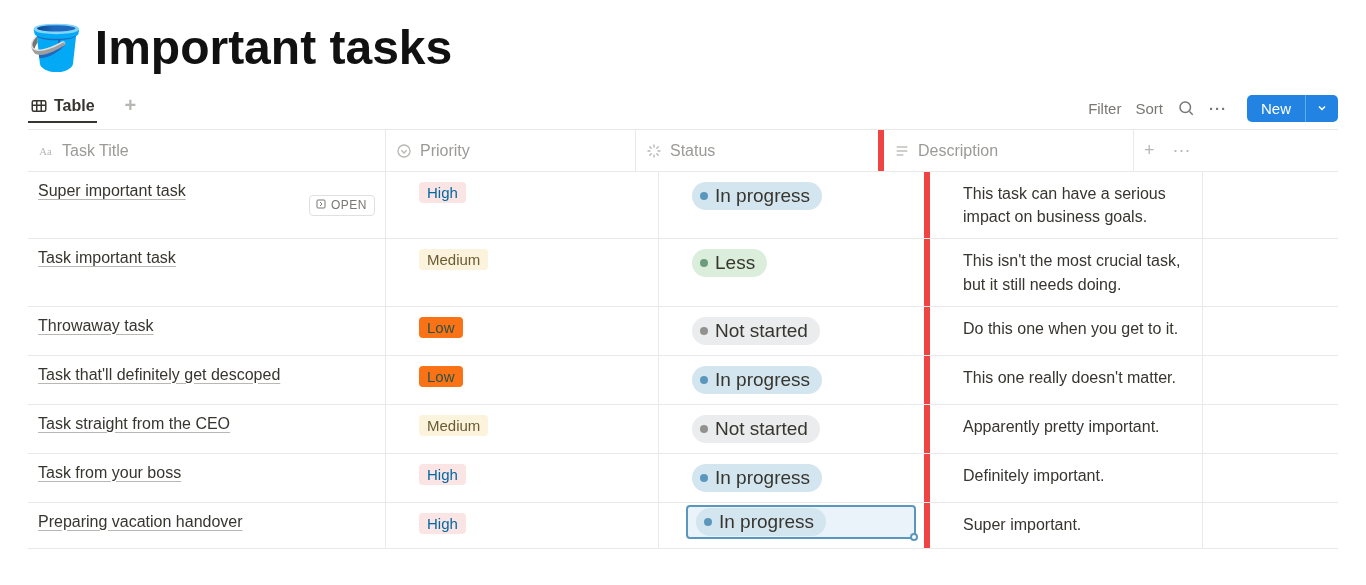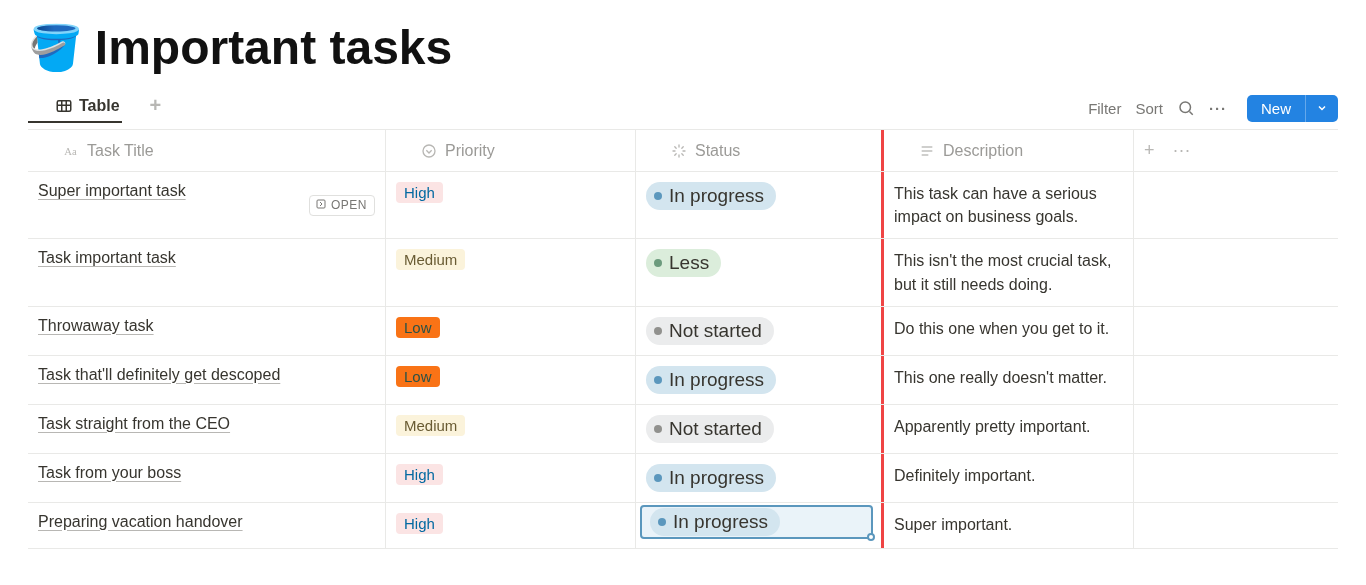--- a/index.html
+++ b/index.html
@@ -117,25 +117,26 @@
       display: flex;
       align-items: center;
       gap: 8px;
       font-size: 16px;
     }
     .header-row .cell {
       padding: 10px 10px;
     }
     .col-title    { width: 358px; border-right: 1px solid #e9e9e7; }
     .col-priority { width: 250px; border-right: 1px solid #e9e9e7; }
-    .col-status   { width: 248px; border-right: 3px solid #ef4444; }
+    .col-status   { width: 248px; border-right: 6px solid #ef4444; }
     .col-desc     { width: 250px; border-right: 1px solid #e9e9e7; }
     .col-extra    { flex: 1; }
     .data-row {
       min-height: 46px;
+      gap: 23px;
     }
     .data-row .cell {
       padding-top: 10px;
       padding-bottom: 10px;
       align-items: flex-start;
     }
     .title-link {
       text-decoration: underline;
       text-decoration-color: #b8b7b4;
       text-underline-offset: 3px;
@@ -185,21 +186,20 @@
     .st-notstarted { background: #ebeced; color: #37352f; }
     .st-notstarted .status-dot { background: #91918e; }
     .desc-text {
       line-height: 1.45;
       color: #37352f;
     }
     .col-hdr-icon {
       color: #b8b7b4;
       display: flex;
       align-items: center;
-      margin-left: 25px;
     }
     .col-extra-hdr {
       display:flex;
       align-items:center;
       gap: 18px;
       color:#b8b7b4;
     }
     .plus-col, .dots-col { cursor:pointer; font-size:18px; }
     .edit-cell {
       border: 2px solid #5b97bd;

